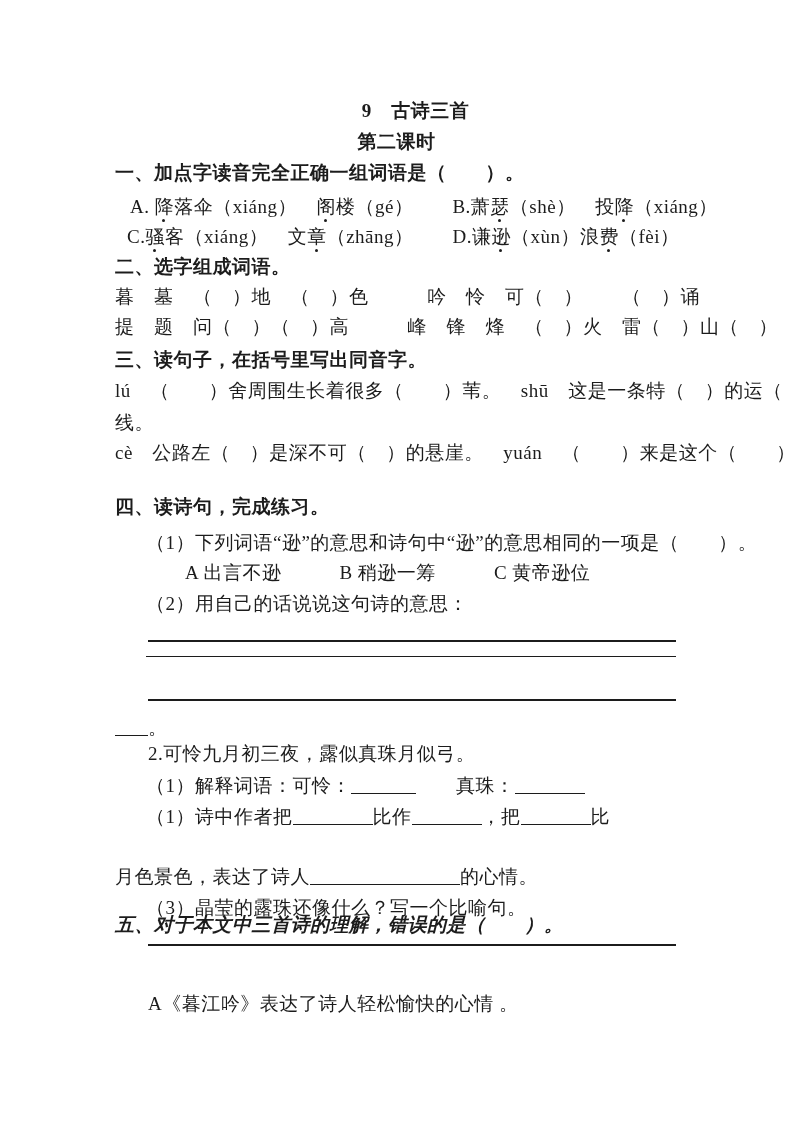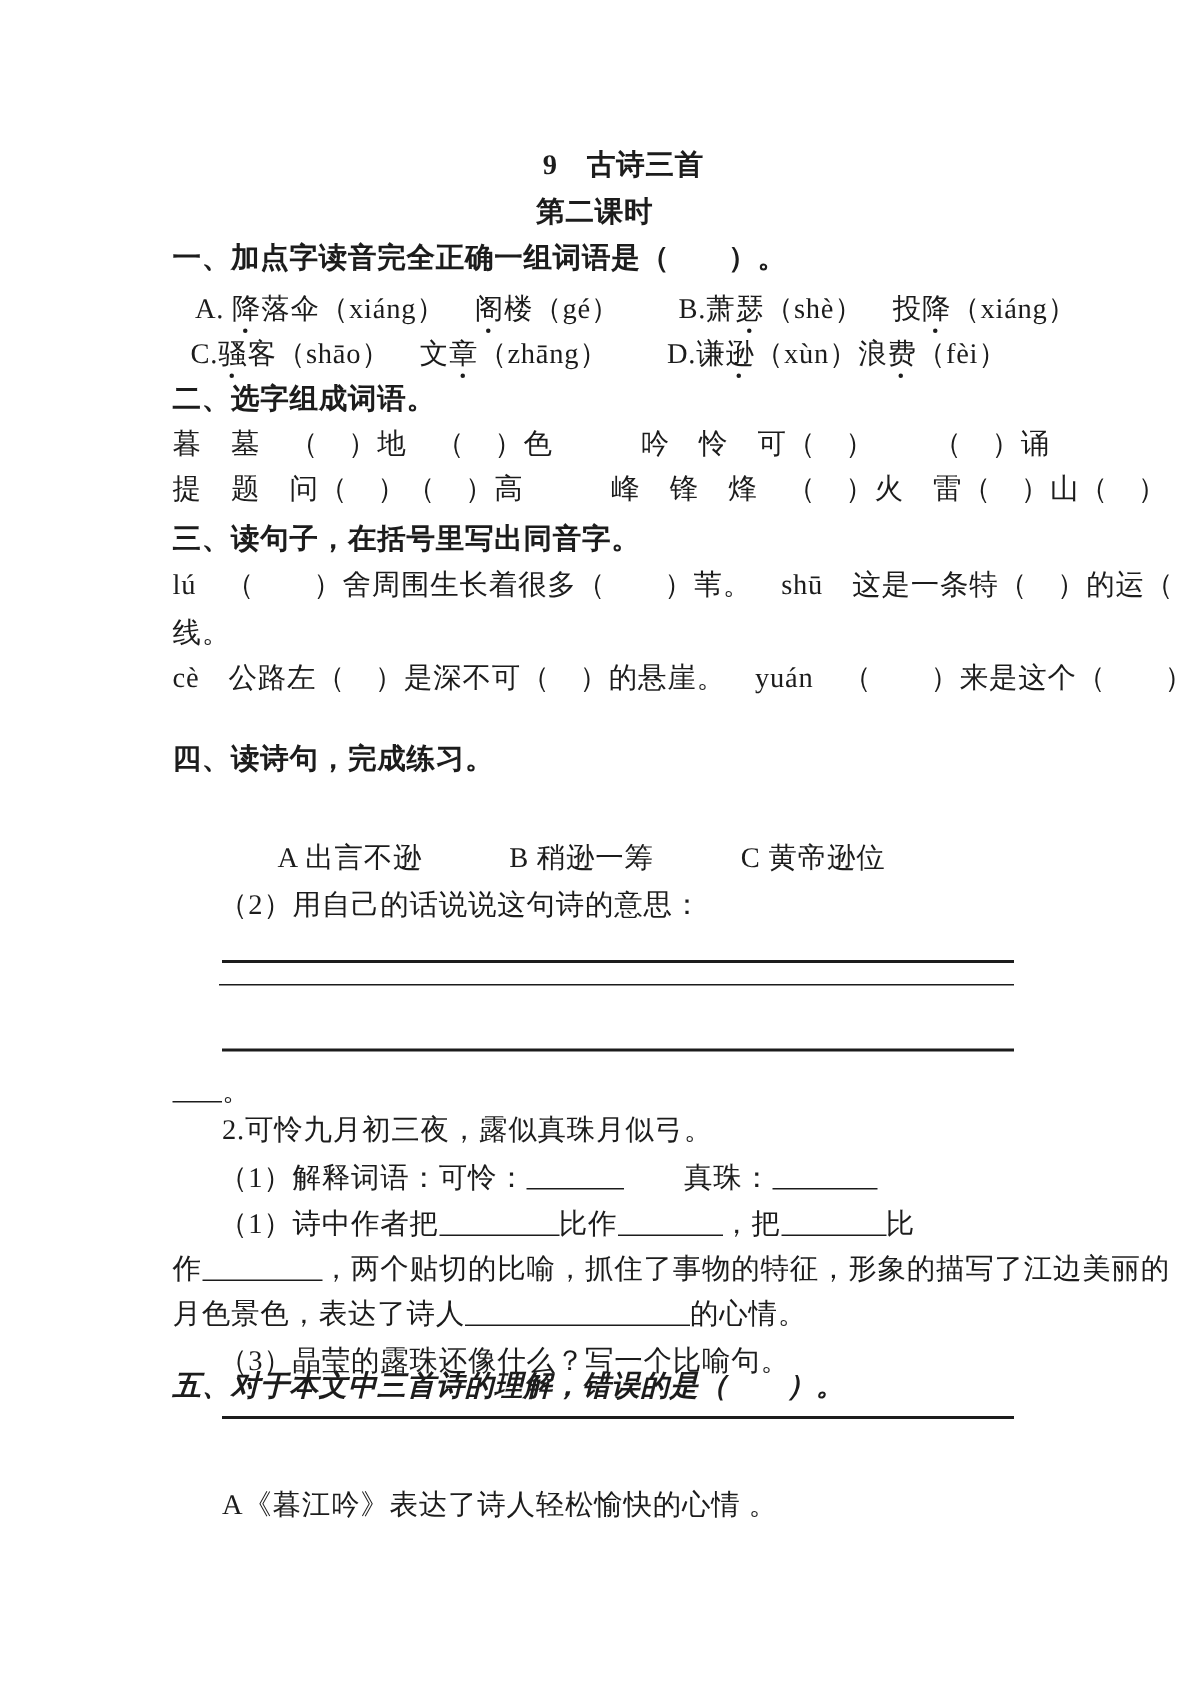--- a/index.html
+++ b/index.html
@@ -67,33 +67,34 @@
 </head>
 <body>
 
 <div class="page">
 
   <div class="line center bold title" style="top:100px;">9　古诗三首</div>
   <div class="line center bold" style="top:131px;">第二课时</div>
 
   <div class="line bold" style="top:162px;left:115px;">一、加点字读音完全正确一组词语是（　　）。</div>
   <div class="line" style="top:196px;left:130px;"><span>A. </span><span class="dot-under">降</span><span>落伞（xiáng）　</span><span class="dot-under">阁</span><span>楼（gé）　　B.萧</span><span class="dot-under">瑟</span><span>（shè）　投</span><span class="dot-under">降</span><span>（xiáng）</span></div>
-  <div class="line" style="top:226px;left:127px;"><span>C.</span><span class="dot-under">骚</span><span>客（shāo）　文</span><span class="dot-under">章</span><span>（zhāng）　　D.谦</span><span class="dot-under">逊</span><span>（xùn）浪</span><span class="dot-under">费</span><span>（fèi）</span></div>
+  <div class="line" style="top:226px;left:127px;"><span>C.</span><span class="dot-under">骚</span><span>客（xiáng）　文</span><span class="dot-under">章</span><span>（zhāng）　　D.谦</span><span class="dot-under">逊</span><span>（xùn）浪</span><span class="dot-under">费</span><span>（fèi）</span></div>
 
   <div class="line bold" style="top:256px;left:115px;">二、选字组成词语。</div>
   <div class="line" style="top:286px;left:115px;">暮　墓　（　）地　（　）色　　　吟　怜　可（　）　　（　）诵</div>
   <div class="line" style="top:316px;left:115px;">提　题　问（　）（　）高　　　峰　锋　烽　（　）火　雷（　）山（　）</div>
 
   <div class="line bold" style="top:349px;left:115px;">三、读句子，在括号里写出同音字。</div>
   <div class="line" style="top:380px;left:115px;">lú　（　　）舍周围生长着很多（　　）苇。　shū　这是一条特（　）的运（　）</div>
   <div class="line" style="top:412px;left:115px;">线。</div>
   <div class="line" style="top:442px;left:115px;">cè　公路左（　）是深不可（　）的悬崖。　yuán　（　　）来是这个（　　）故。</div>
 
   <div class="line bold" style="top:471px;left:115px;margin-top:25px;">四、读诗句，完成练习。</div>
 
+  <div class="line" style="top:532px;left:146px;">（1）下列词语“逊”的意思和诗句中“逊”的意思相同的一项是（　　）。</div>
   <div class="line" style="top:562px;left:185px;">
     <span class="opt-gap">A 出言不逊</span><span class="opt-gap">B 稍逊一筹</span><span>C 黄帝逊位</span>
   </div>
   <div class="line" style="top:593px;left:146px;">（2）用自己的话说说这句诗的意思：</div>
 
   <div class="rule" style="top:640px;"></div>
 
   <div class="line fillline" style="top:656px;left:146px;">
     <span class="fill"></span>
   </div>
@@ -107,23 +108,20 @@
   <div class="line" style="top:743px;left:148px;">2.可怜九月初三夜，露似真珠月似弓。</div>
 
   <div class="line" style="top:775px;left:146px;">
     <span>（1）解释词语：可怜：</span><span class="blank b65"></span><span class="lbl-gap">真珠：</span><span class="blank b70"></span>
   </div>
 
   <div class="line" style="top:806px;left:146px;">
     <span>（1）诗中作者把</span><span class="blank b80"></span><span>比作</span><span class="blank b70"></span><span>，把</span><span class="blank b70"></span><span>比</span>
   </div>
 
-  <div class="line" style="top:836px;left:115px;">
-    <span>作</span><span class="blank b80"></span><span>，两个贴切的比喻，抓住了事物的特征，形象的描写了江边美丽的</span>
-  </div>
 
   <div class="line" style="top:866px;left:115px;">
     <span>月色景色，表达了诗人</span><span class="blank b150"></span><span>的心情。</span>
   </div>
 
   <div class="line" style="top:897px;left:146px;">（3）晶莹的露珠还像什么？写一个比喻句。</div>
 
   <div class="rule" style="top:944px;"></div>
 
   <div class="line bold" style="top:914px;left:115px;font-style:italic;">五、对于本文中三首诗的理解，错误的是（　　）。</div>

